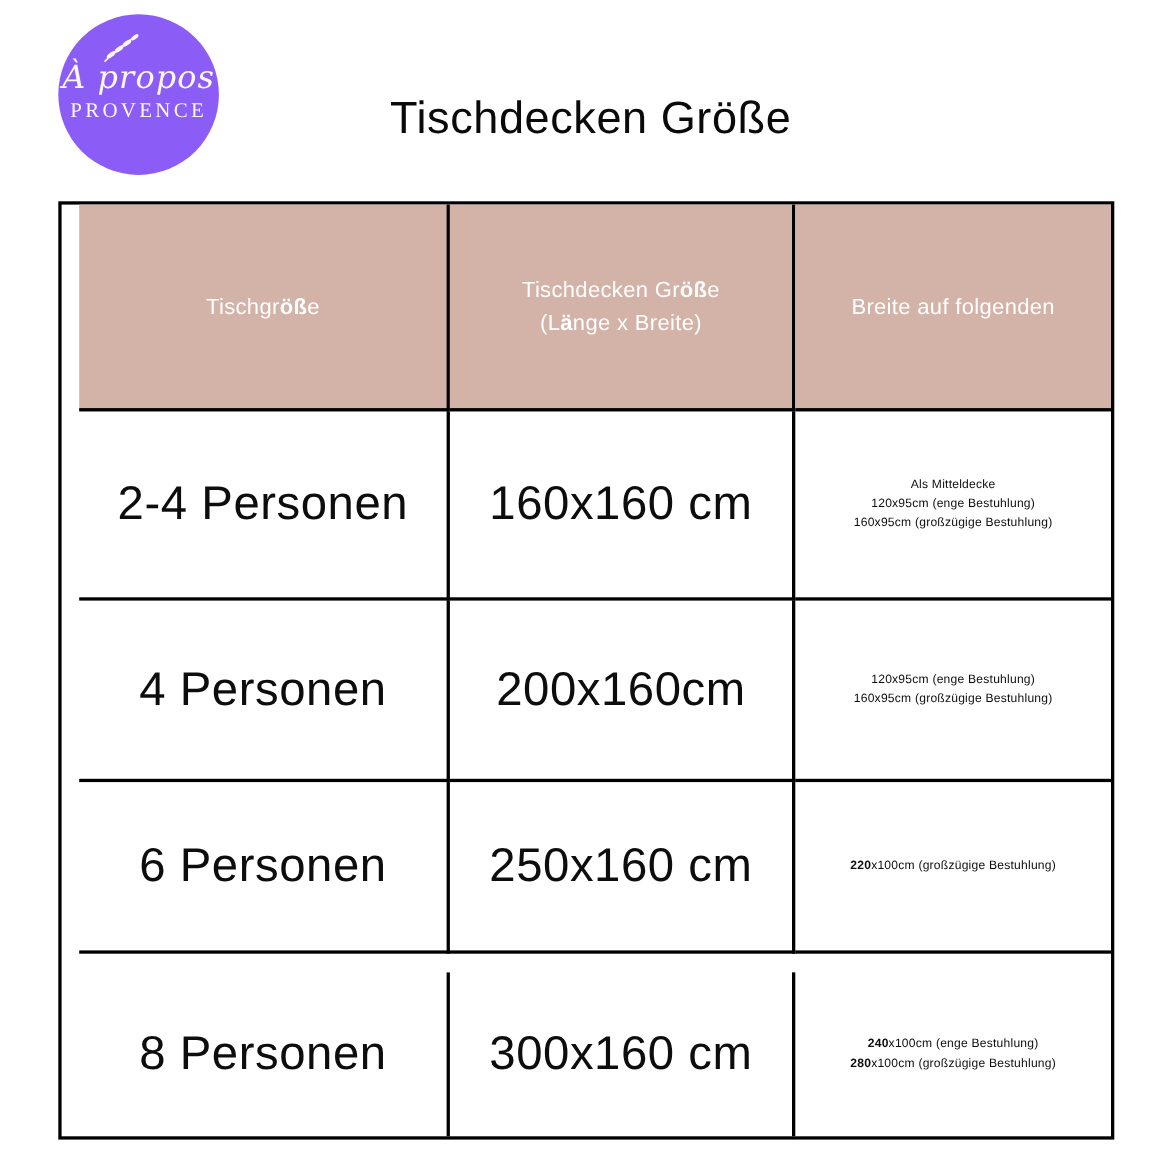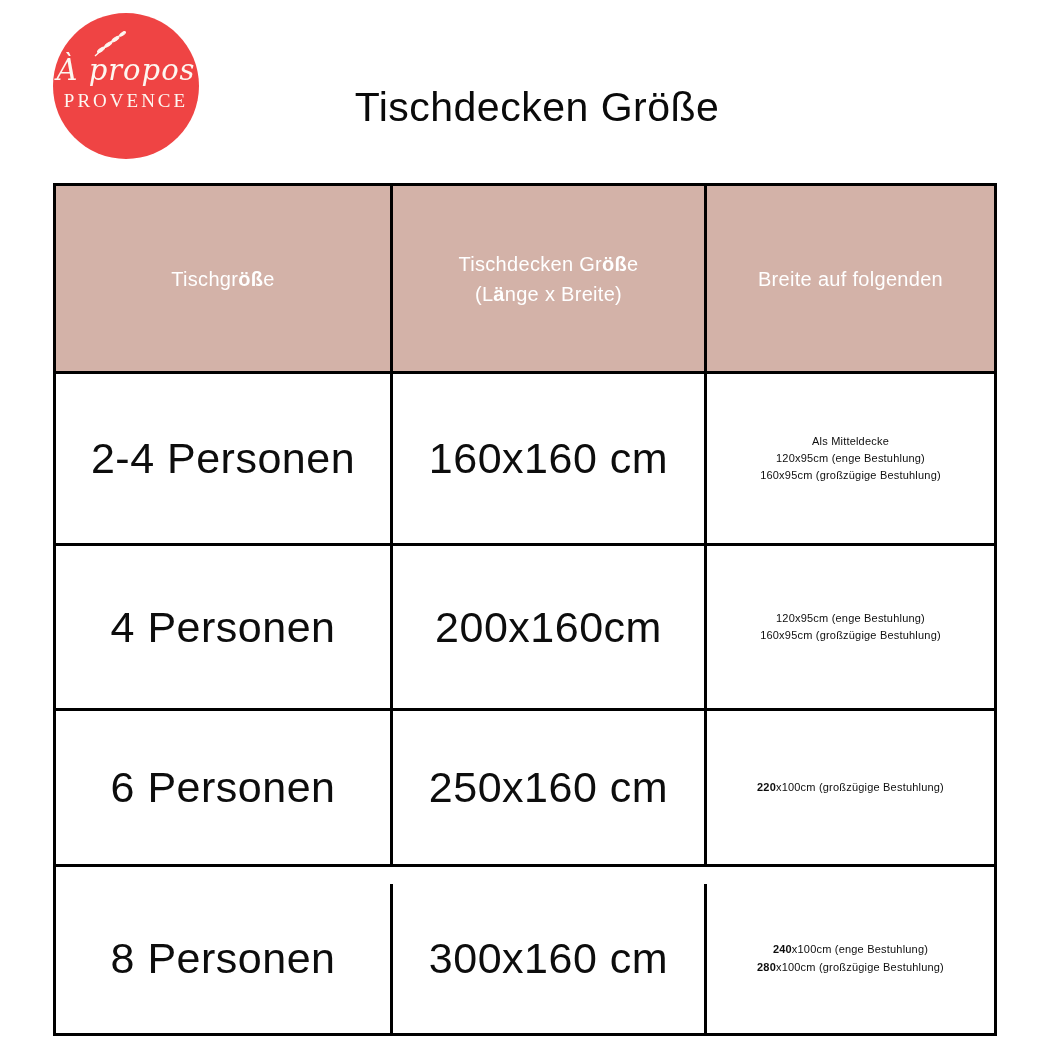--- a/index.html
+++ b/index.html
@@ -15,21 +15,21 @@
   }
 
   
   .logo {
     position: absolute;
     left: 53px;
     top: 13px;
     width: 146px;
     height: 146px;
     border-radius: 50%;
-    background: #ef4444;
+    background: #8b5cf6;
     text-align: center;
     color: #ffffff;
   }
   .logo-script {
     margin-top: 40px;
     font-family: "DejaVu Serif", serif;
     font-style: italic;
     font-size: 29px;
     letter-spacing: 1px;
     color: #fdf7f1;
@@ -64,20 +64,21 @@
 
   
   .size-table {
     position: absolute;
     left: 53px;
     top: 183px;
     display: grid;
     grid-template-columns: 337px 314px 287px;
     grid-template-rows: 188px 172px 165px 156px 166px;
     border: 3px solid #000000;
+    padding-left: 16px;
   }
   .cell {
     border-right: 3px solid #000000;
     border-bottom: 3px solid #000000;
     box-sizing: border-box;
     display: flex;
     flex-direction: column;
     align-items: center;
     justify-content: center;
     text-align: center;

